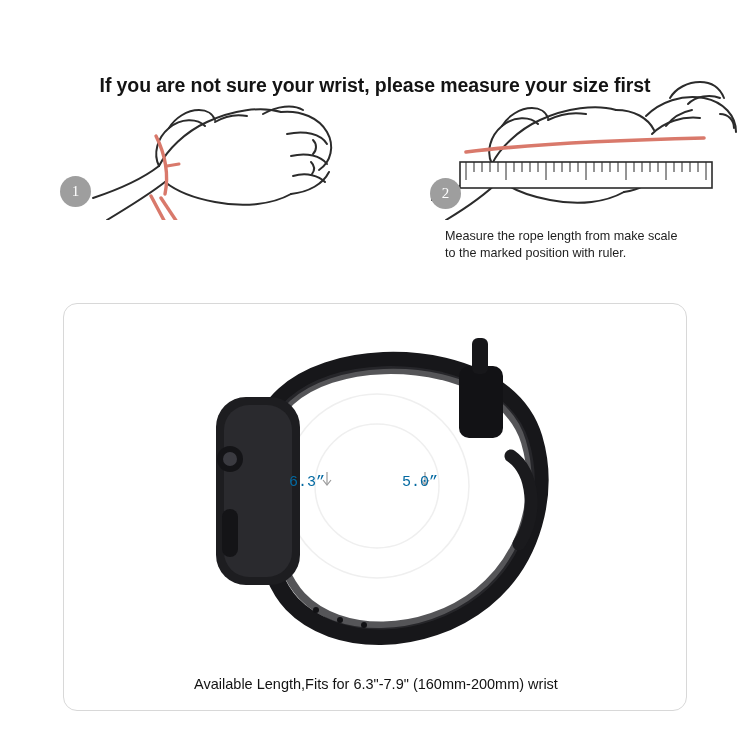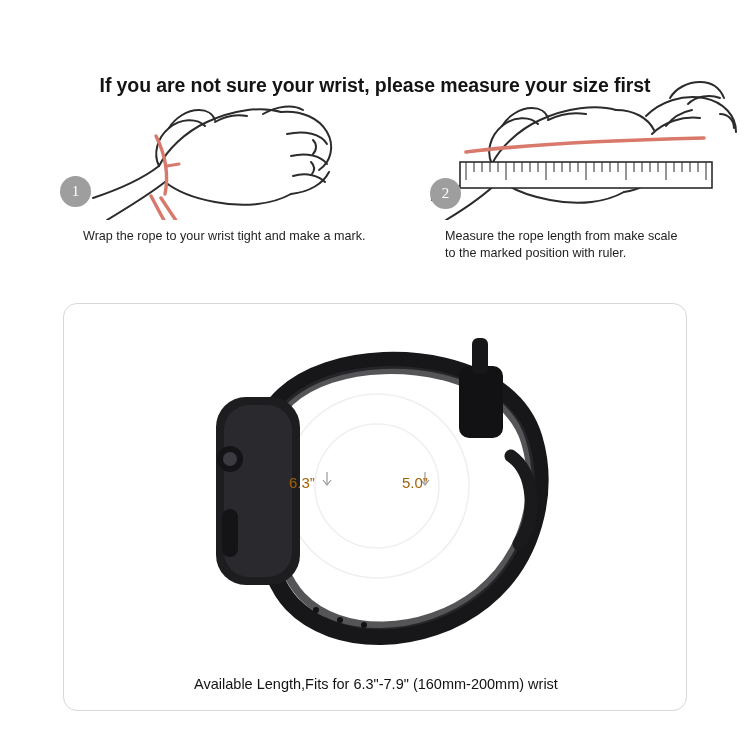--- a/index.html
+++ b/index.html
@@ -100,22 +100,22 @@
     left: 0;
     top: 372px;
     width: 624px;
     text-align: center;
     font-size: 14.5px;
     color: #121212;
   }
   .ring-label {
     position: absolute;
     font-size: 15px;
-    color: #a16207;
-    font-family: Liberation Sans, sans-serif;
+    color: #0369a1;
+    font-family: Liberation Mono, monospace;
   }
   .ring-label-min { left: 225px; top: 170px; }
   .ring-label-max { left: 338px; top: 170px; }
   .watch-svg {
     position: absolute;
     left: 0;
     top: 0;
   }
 </style>
 </head>
@@ -156,21 +156,20 @@
           <path d="M101 66 C110 84 114 104 110 124"></path>
           <path d="M106 128 L126 158"></path>
           <path d="M96 126 L112 156"></path>
         </g>
 
         <g stroke="#d9796b" stroke-width="3" stroke-linecap="round">
           <path d="M112 96 L124 94"></path>
         </g>
       </svg>
       <div class="badge badge-1">1</div>
-      <div class="caption caption-1">Wrap the rope to your wrist tight and make a mark.</div>
     </div>
 
     <div class="step step-2">
       <svg class="art" viewBox="0 0 330 150">
         <g fill="none" stroke="#2b2b2b" stroke-width="2" stroke-linecap="round" stroke-linejoin="round">
 
           <path d="M12 130 C34 120 56 108 72 94"></path>
           <path d="M26 150 C46 138 64 126 80 110"></path>
           <path d="M72 94 C80 78 98 60 120 50 C146 38 176 34 196 40"></path>
           <path d="M80 110 C90 118 108 126 130 130 C160 136 186 132 204 122"></path>

